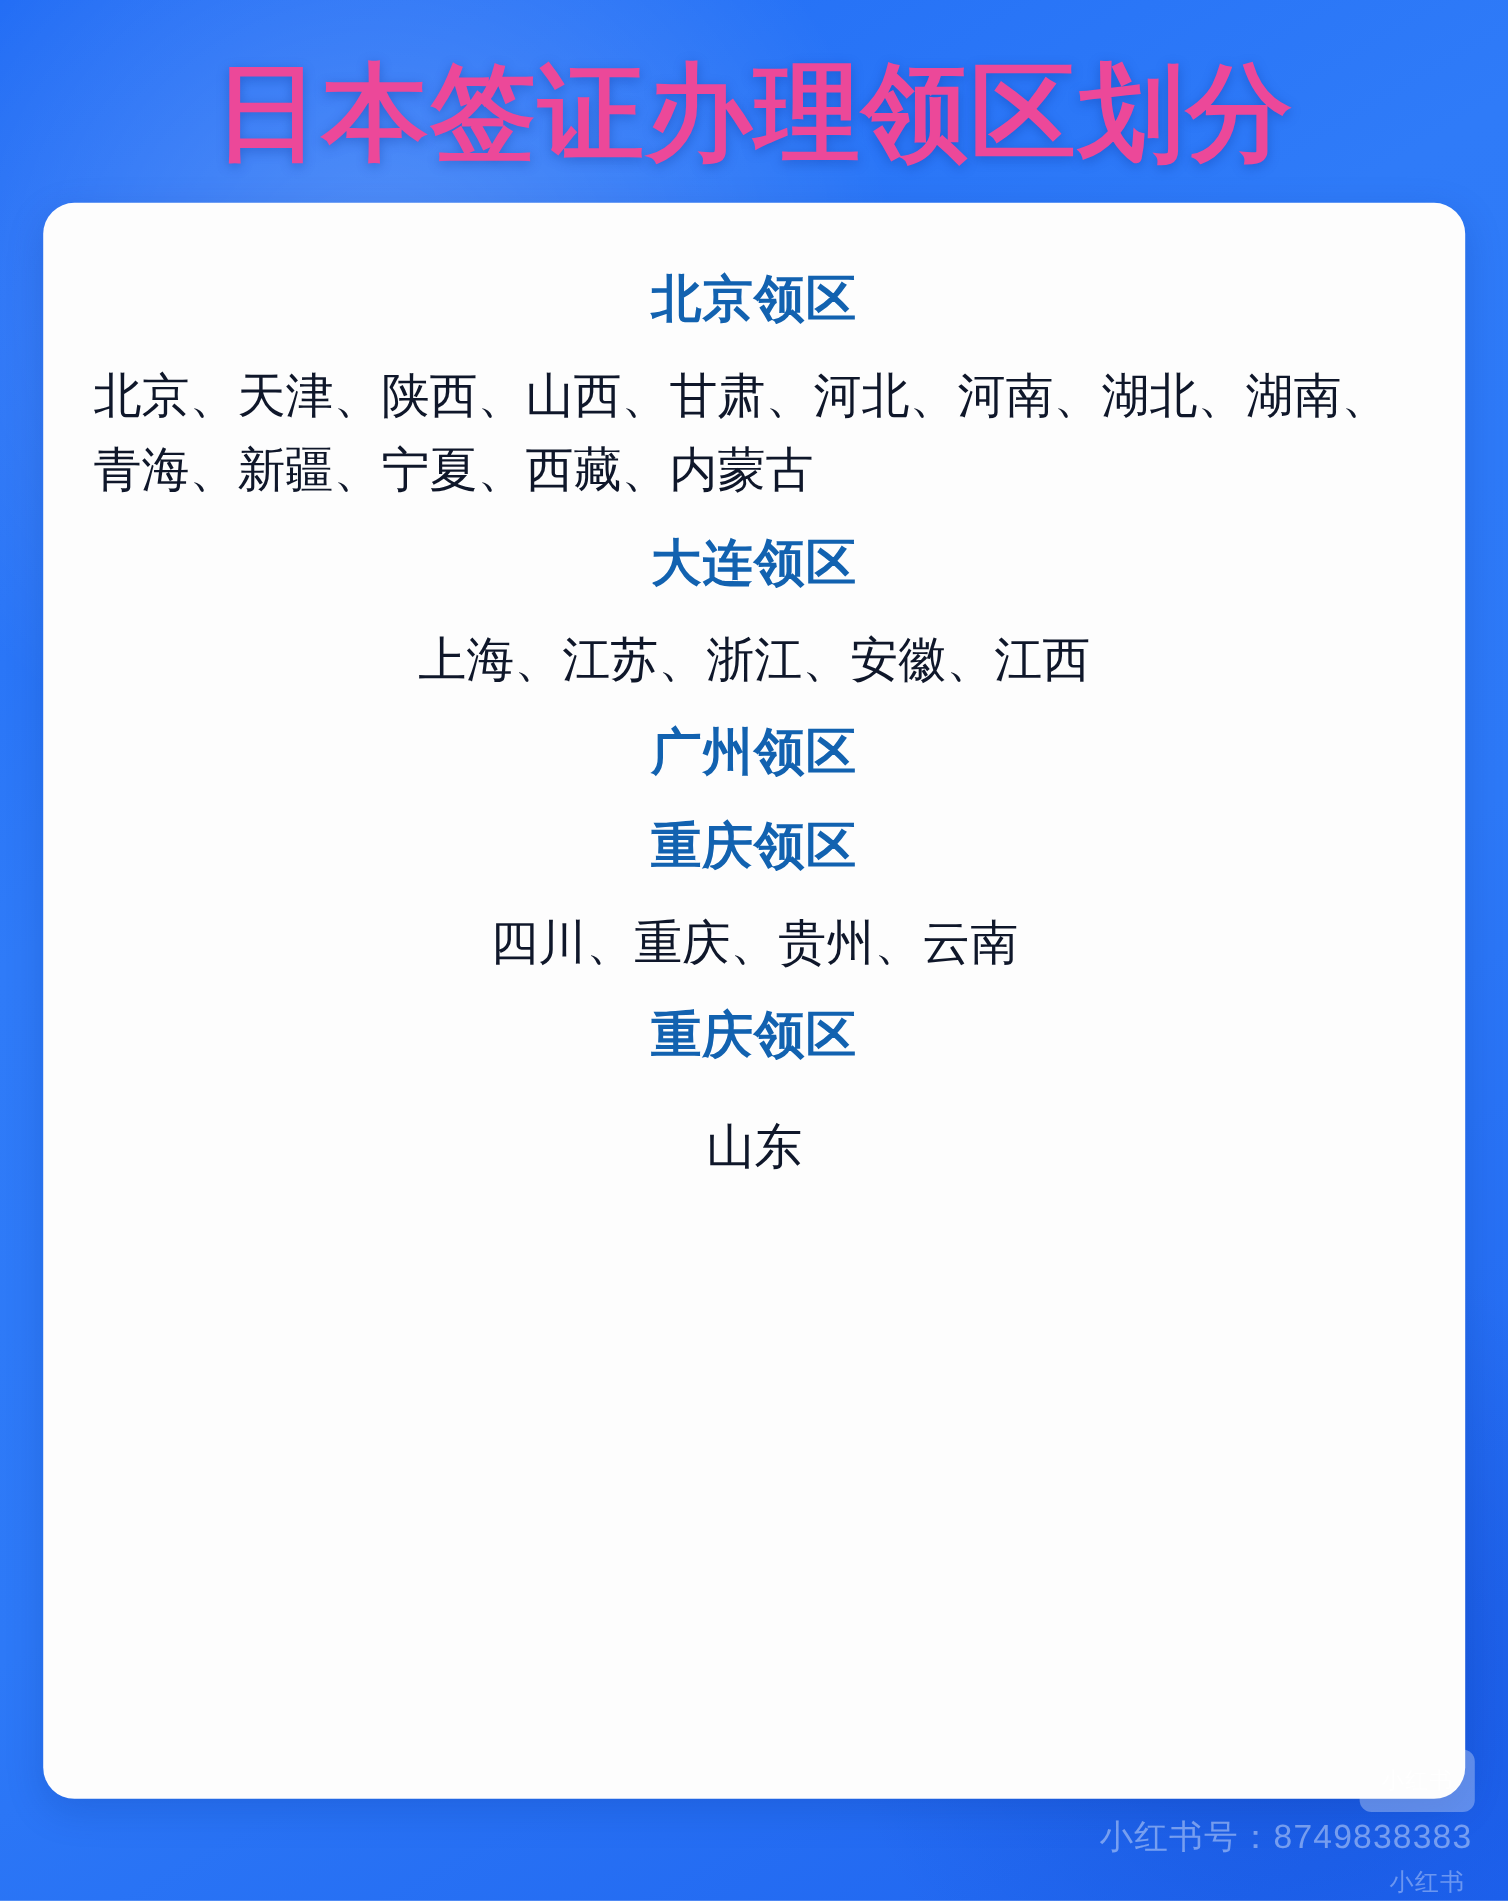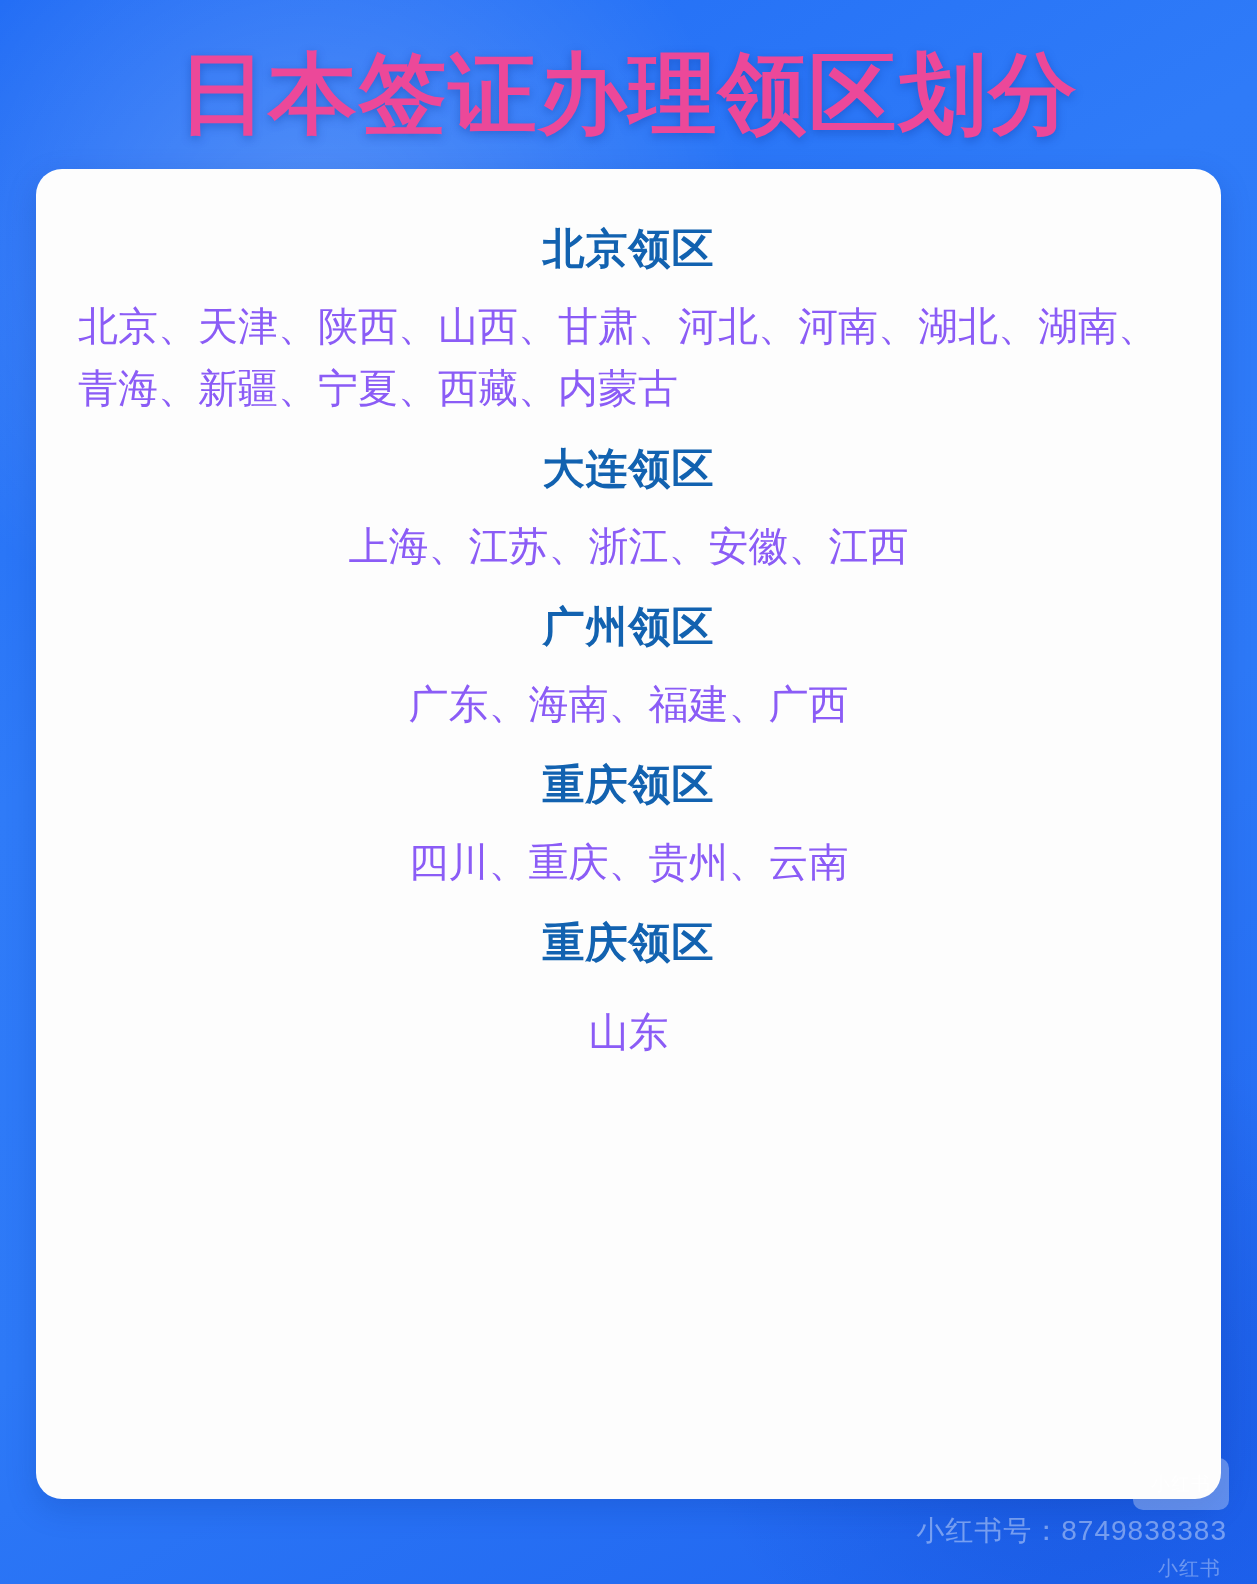--- a/index.html
+++ b/index.html
@@ -50,37 +50,36 @@
   .card {
     position: relative;
     margin: 0 36px;
     background: #fdfdfd;
     border-radius: 26px;
     padding: 34px 34px 26px 34px;
     box-shadow: 0 10px 30px rgba(10,50,150,0.22);
     height: 1330px;
     box-sizing: border-box;
     overflow: hidden;
-    font-family: Liberation Mono, monospace;
   }
 
   .section {
     margin-bottom: 8px;
   }
   .section-title {
     text-align: center;
     color: #1262b0;
     font-size: 42px;
     font-weight: bold;
     letter-spacing: 1px;
     margin: 18px 0 22px 0;
   }
   .section-body {
     text-align: center;
-    color: #8b5cf6;
+    color: #0f172a;
     font-size: 40px;
     line-height: 1.55;
     letter-spacing: 0px;
     padding: 0 6px;
   }
   .section-body.justify {
     text-align: left;
     padding: 0 8px;
   }
 
@@ -144,21 +143,20 @@
     <div class="section-body justify">北京、天津、陕西、山西、甘肃、河北、河南、湖北、湖南、青海、新疆、宁夏、西藏、内蒙古</div>
   </div>
 
   <div class="section">
     <div class="section-title">大连领区</div>
     <div class="section-body">上海、江苏、浙江、安徽、江西</div>
   </div>
 
   <div class="section">
     <div class="section-title">广州领区</div>
-    <div class="section-body">广东、海南、福建、广西</div>
   </div>
 
   <div class="section">
     <div class="section-title">重庆领区</div>
     <div class="section-body">四川、重庆、贵州、云南</div>
   </div>
 
   <div class="section">
     <div class="section-title">重庆领区</div>
   </div>

